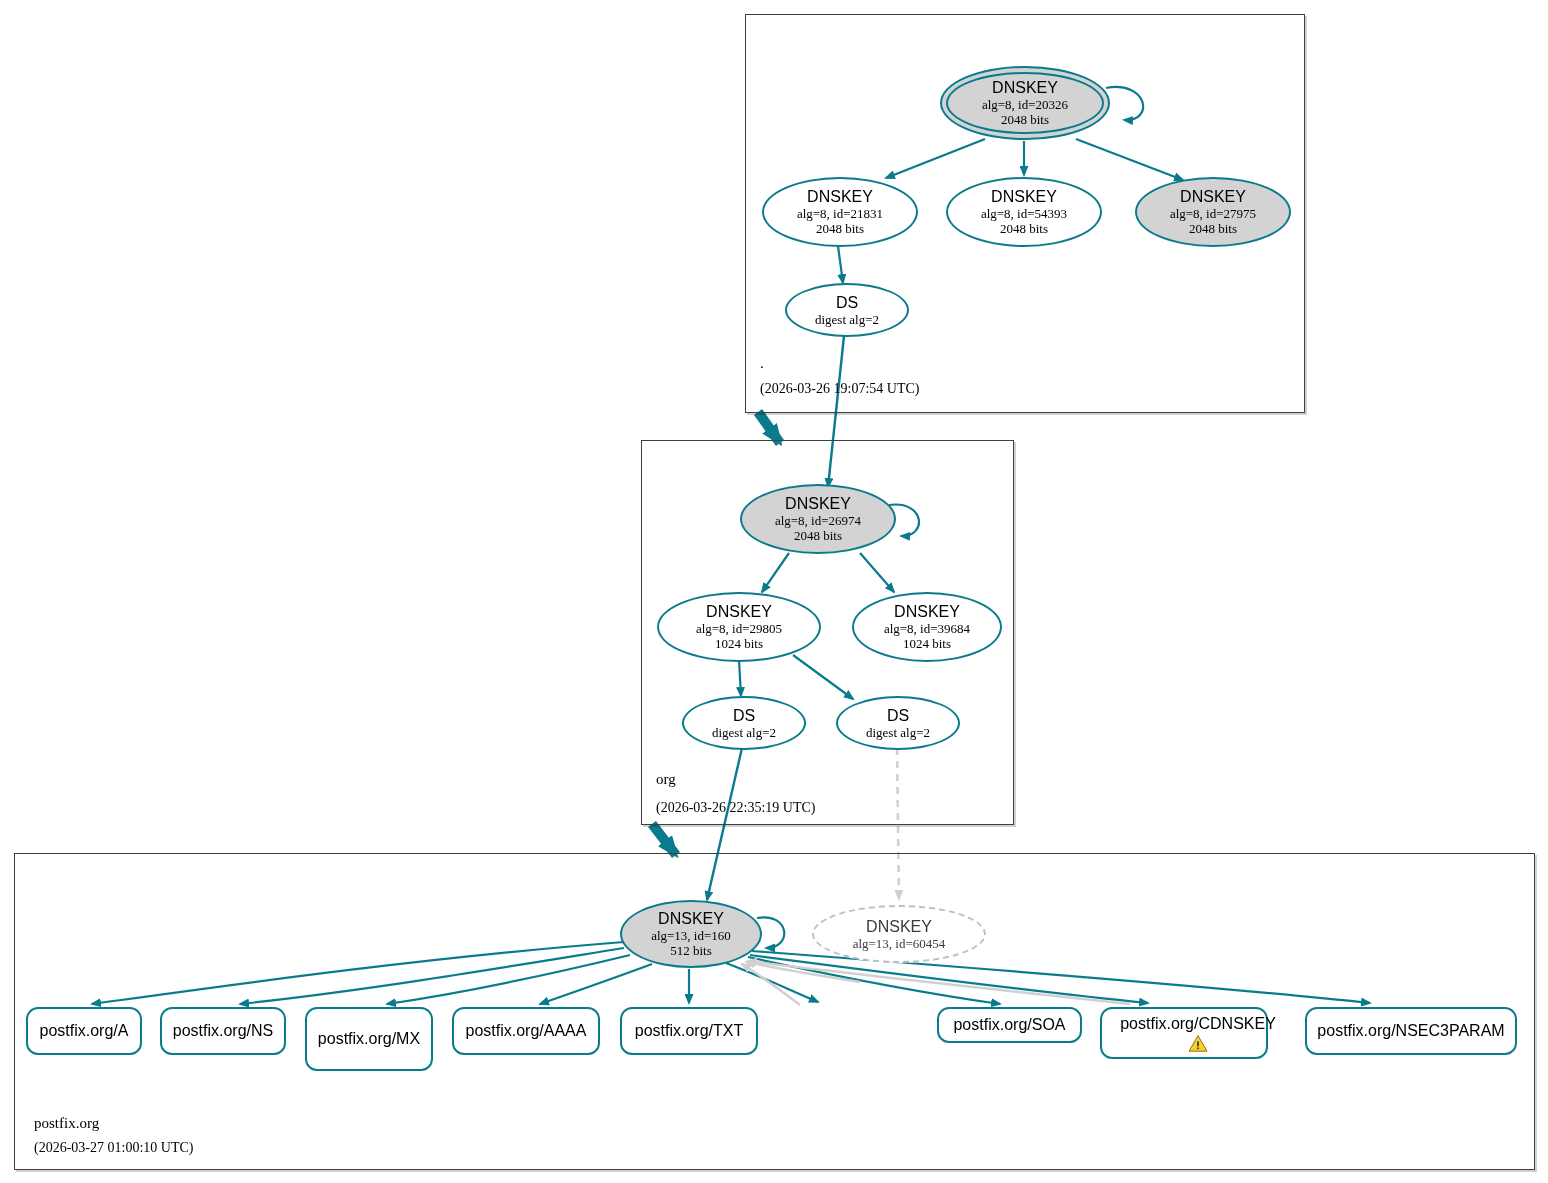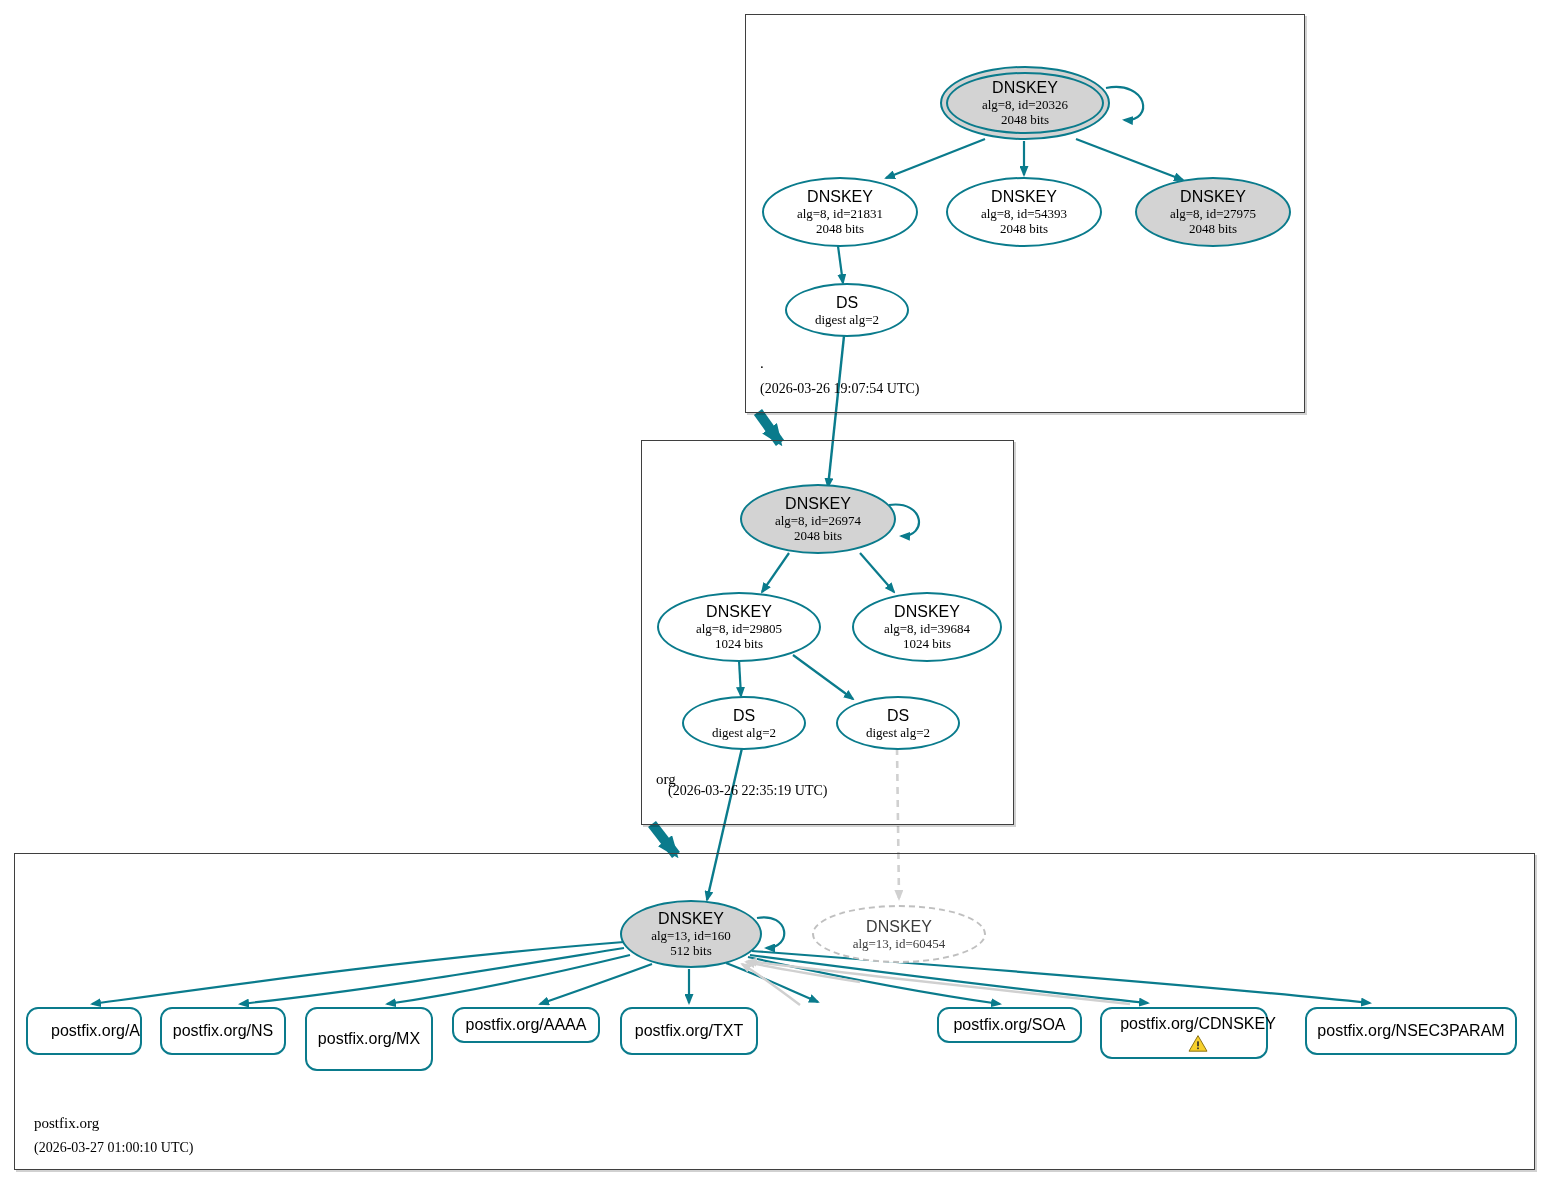--- a/index.html
+++ b/index.html
@@ -121,21 +121,21 @@
       <path d="M860,982 C810,974 775,968 746,962" marker-end="url(#ah-gray)"></path>
     </g>
   </svg>
 
   <div class="zone-box" style="left:745px;top:14px;width:558px;height:397px;"></div>
   <div class="zone-label zone-name" style="left:760px;top:355px;">.</div>
   <div class="zone-label zone-time" style="left:760px;top:381px;">(2026-03-26 19:07:54 UTC)</div>
 
   <div class="zone-box" style="left:641px;top:440px;width:371px;height:383px;"></div>
   <div class="zone-label zone-name" style="left:656px;top:771px;">org</div>
-  <div class="zone-label zone-time" style="left:656px;top:783px;margin-left:12px;">(2026-03-26 22:35:19 UTC)</div>
+  <div class="zone-label zone-time" style="left:656px;top:800px;">(2026-03-26 22:35:19 UTC)</div>
 
   <div class="zone-box" style="left:14px;top:853px;width:1519px;height:315px;"></div>
   <div class="zone-label zone-name" style="left:34px;top:1115px;">postfix.org</div>
   <div class="zone-label zone-time" style="left:34px;top:1140px;">(2026-03-27 01:00:10 UTC)</div>
 
   <div class="node ell ell-double" style="left:940px;top:66px;width:170px;height:74px;">
     <div class="n-title">DNSKEY</div>
     <div class="n-sub">alg=8, id=20326</div>
     <div class="n-sub">2048 bits</div>
   </div>
@@ -195,33 +195,33 @@
     <div class="n-title">DNSKEY</div>
     <div class="n-sub">alg=13, id=160</div>
     <div class="n-sub">512 bits</div>
   </div>
 
   <div class="node ell ell-dashed" style="left:812px;top:905px;width:174px;height:58px;">
     <div class="n-title n-title-dash">DNSKEY</div>
     <div class="n-sub n-sub-dash">alg=13, id=60454</div>
   </div>
 
-  <div class="rr" style="left:26px;top:1007px;width:116px;height:48px;align-items:flex-end;">
+  <div class="rr" style="left:26px;top:1007px;width:116px;height:48px;">
     <span>postfix.org/A</span>
   </div>
 
   <div class="rr" style="left:160px;top:1007px;width:126px;height:48px;">
     <span>postfix.org/NS</span>
   </div>
 
   <div class="rr" style="left:305px;top:1007px;width:128px;height:64px;">
     <span>postfix.org/MX</span>
   </div>
 
-  <div class="rr" style="left:452px;top:1007px;width:148px;height:36px;">
+  <div class="rr" style="left:452px;top:1007px;width:148px;height:48px;">
     <span>postfix.org/AAAA</span>
   </div>
 
   <div class="rr" style="left:620px;top:1007px;width:138px;height:48px;">
     <span>postfix.org/TXT</span>
   </div>
 
 
   <div class="rr" style="left:937px;top:1007px;width:145px;height:36px;">
     <span>postfix.org/SOA</span>

